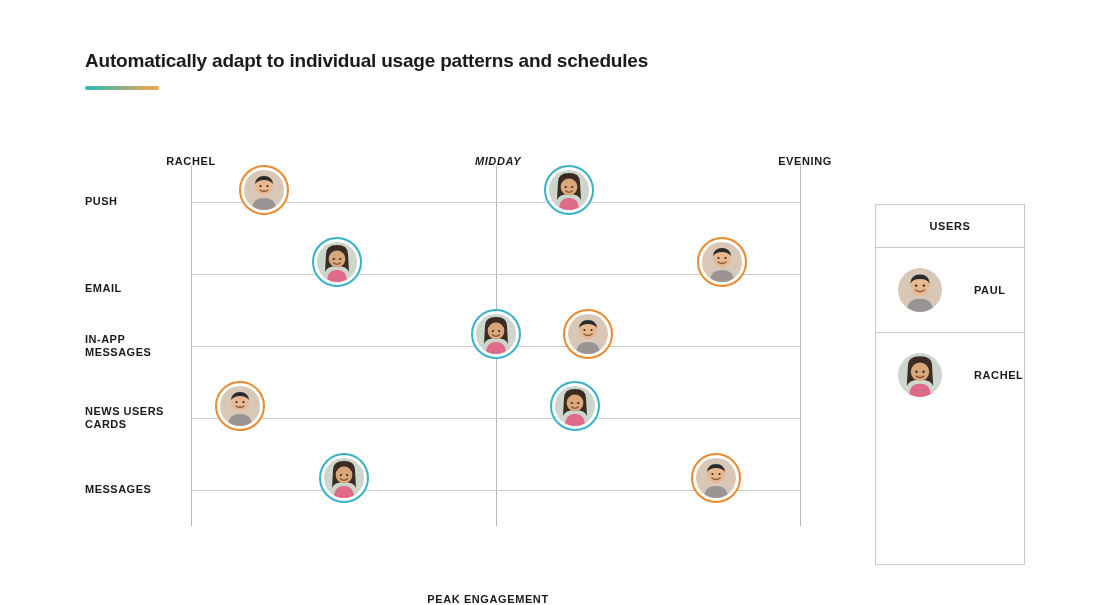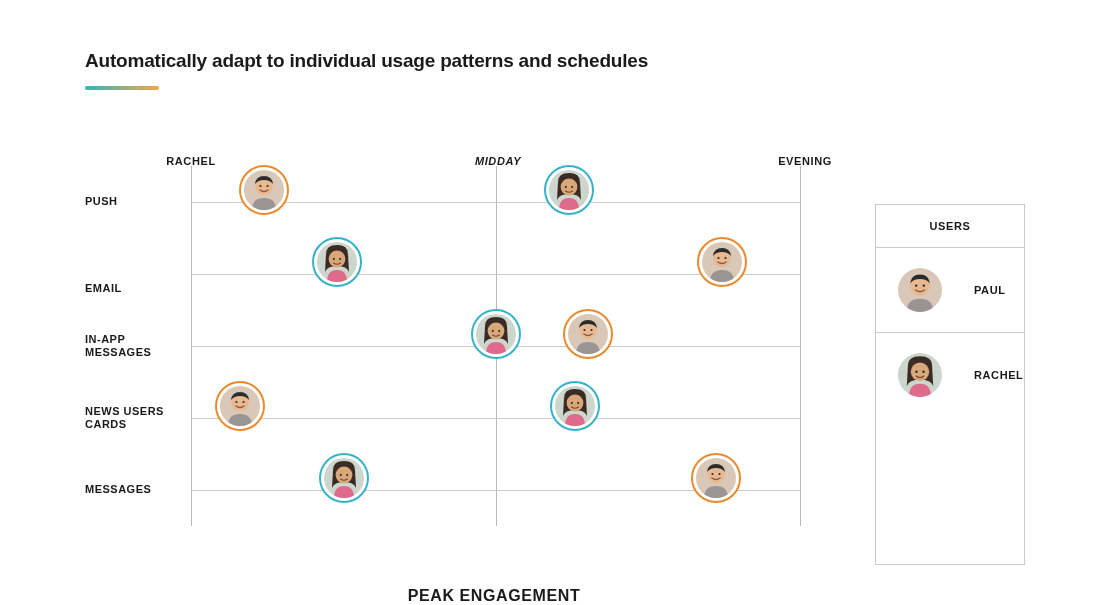--- a/index.html
+++ b/index.html
@@ -99,24 +99,24 @@
   }
   .avatar {
     width: 40px;
     height: 40px;
     border-radius: 50%;
     overflow: hidden;
   }
   .footer-label {
     position: absolute;
     bottom: -40px;
-    left: 104px;
+    left: 98px;
     width: 610px;
     text-align: center;
-    font-size: 16px;
+    font-size: 11px;
     font-weight: 700;
     letter-spacing: 0.6px;
   }
   .legend {
     margin-top: 56px;
     width: 150px;
     border: 1px solid #c9c9c9;
   }
   .legend-header {
     padding: 15px 0;

